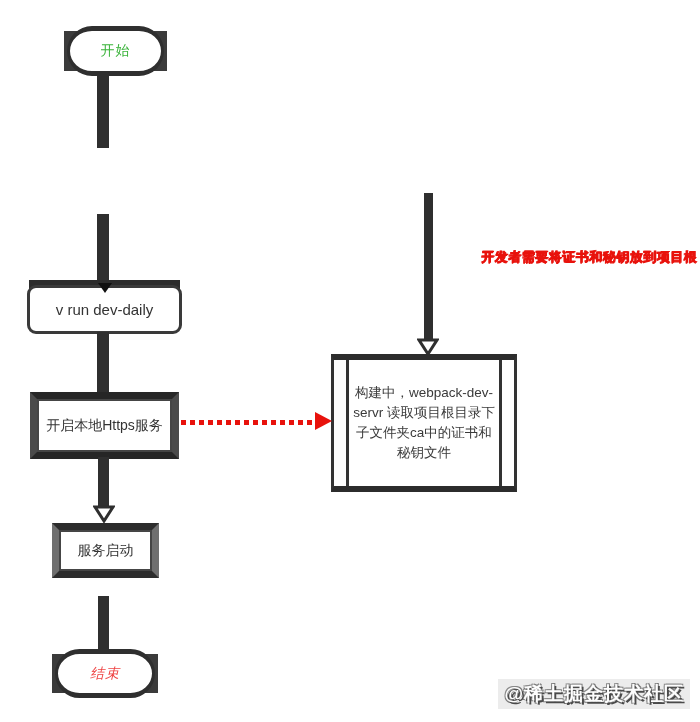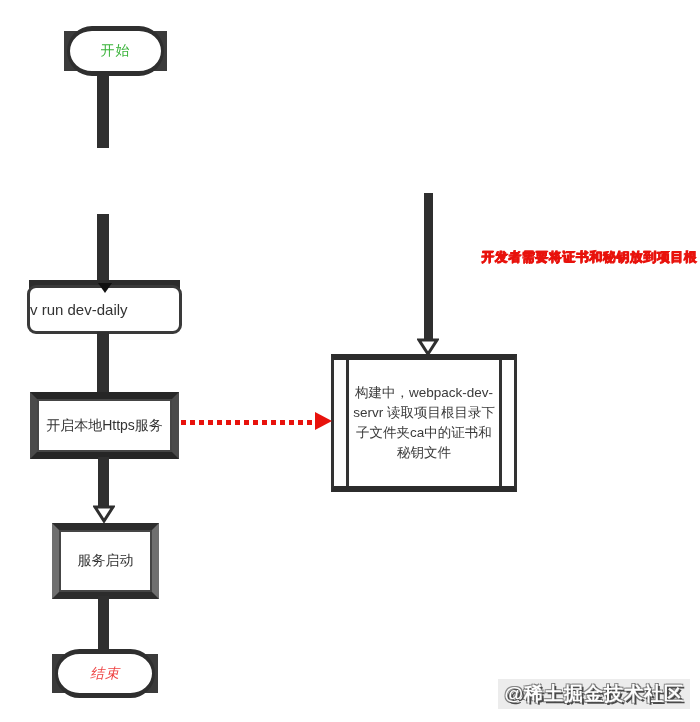--- a/index.html
+++ b/index.html
@@ -36,21 +36,21 @@
   }
   .node-https { border-color:#262626 #4a4a4a; }
   .node-vbuilder { font-size:15px; }
 
   
   .rounded-wrap { position:absolute; }
   .rounded-wrap .top-bar { position:absolute; top:0; left:2px; right:2px; height:12px; background:#2c2c2c; }
   .rounded-wrap .rbox {
     position:absolute; top:5px; left:0; right:0; bottom:0; background:#fff;
     border:3px solid #3a3a3a; border-radius:9px; display:flex; align-items:center;
-    font-size:15px; color:#333;
+    justify-content:center; font-size:15px; color:#333;
   }
   .rounded-wrap .mini-arrow {
     position:absolute; top:3px; left:50%; margin-left:-7px; width:0; height:0;
     border-left:7px solid transparent; border-right:7px solid transparent;
     border-top:10px solid #101010; z-index:2;
   }
 
   
   .subroutine {
     position:absolute; left:331px; top:354px; width:186px; height:138px;
@@ -124,21 +124,21 @@
   <div class="process node-https" style="left:30px; top:392px; width:149px; height:67px;">
     <span>开启本地Https服务</span>
   </div>
 
   <div class="conn" style="left:98px; top:457px; width:11px; height:50px;"></div>
 
   <svg class="hollow-arrow" style="left:93px; top:505px;" viewBox="0 0 22 18">
     <polygon points="2,2 20,2 11,16" fill="#ffffff" stroke="#2f2f2f" stroke-width="3"></polygon>
   </svg>
 
-  <div class="process node-serve" style="left:52px; top:523px; width:107px; height:76px;">
+  <div class="process node-serve" style="left:52px; top:523px; width:107px; height:55px;">
     <span>服务启动</span>
   </div>
 
   <div class="conn" style="left:98px; top:596px; width:11px; height:55px;"></div>
 
   <div class="terminator node-end" style="left:55px; top:649px; width:100px; height:49px;">
     <span class="side-bar l"></span>
     <span class="side-bar r"></span>
     <div class="pill">结束</div>
   </div>

